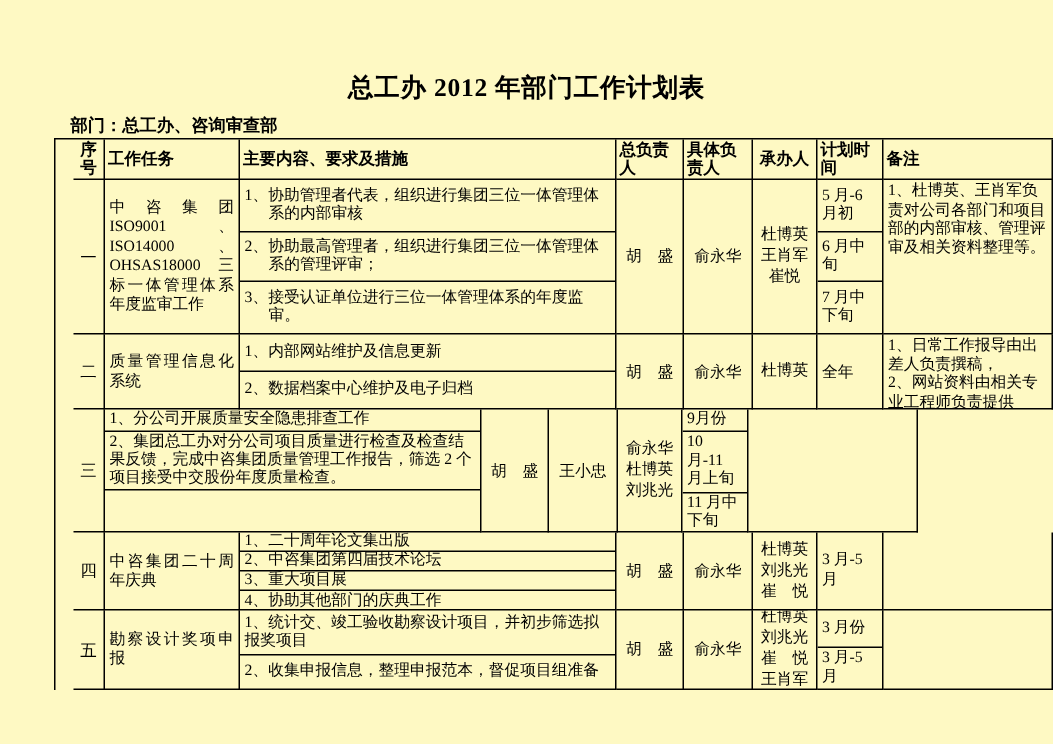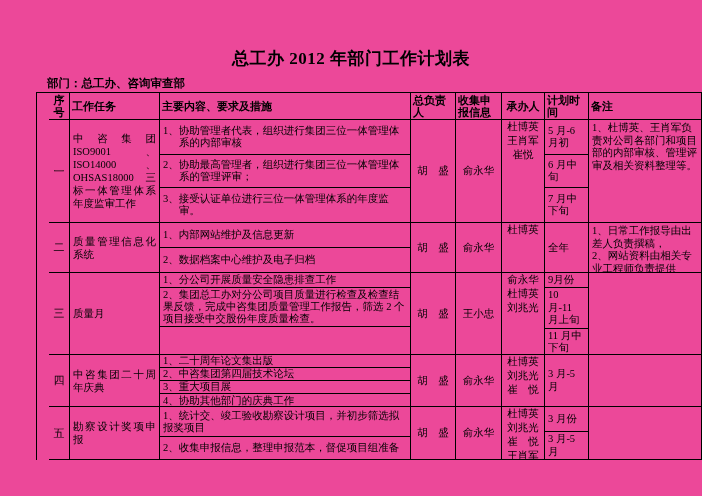--- a/index.html
+++ b/index.html
@@ -1,16 +1,16 @@
 <!DOCTYPE html>
 <html><head>
 <meta charset="utf-8">
 <style>
   html,body{margin:0;padding:0;background:#fff;}
-  .page{position:relative;width:702px;height:496px;background:#ec4899;color:#000;
+  .page{position:relative;width:702px;height:496px;background:#fef9c3;color:#000;
         font-family:"Liberation Serif","DejaVu Serif",serif;overflow:hidden;}
   .title{position:absolute;top:47px;left:0;width:702px;text-align:center;
          font-size:17px;font-weight:bold;letter-spacing:.5px;}
   .dept{position:absolute;top:76px;left:47px;font-size:11.5px;font-weight:bold;}
   .tbl{position:absolute;left:36px;top:92px;width:654px;
        border-top:1.4px solid #000;border-left:1.4px solid #000;font-size:10.5px;padding-left:12px;}
   .tr{display:flex;width:653px;}
   .td{box-sizing:border-box;border-right:1px solid #000;border-bottom:1px solid #000;
       overflow:hidden;position:relative;}
   .c1{width:21px}.c2{width:90px}.c3{width:251px}.c4{width:45px}
@@ -21,21 +21,21 @@
   .vctr{display:flex;align-items:center;}
   .hctr{justify-content:center;text-align:center;}
   .idx{font-size:11px;}
   .task{padding:2px 3px;font-size:10.5px;line-height:13px;text-align:justify;}
   .task > div{width:100%;}
   .stack{display:flex;flex-direction:column;padding:0;}
   .sub{box-sizing:border-box;border-bottom:1px solid #000;display:flex;
        align-items:center;padding:1px 3px;line-height:12px;}
   .sub.nb{border-bottom:none;flex:1;}
   .hang{padding-left:19px;text-indent:-16px;}
-  .names{display:flex;flex-direction:column;
+  .names{display:flex;flex-direction:column;justify-content:center;
          align-items:center;line-height:14px;}
   .time{line-height:12.5px;}
   .remark{padding:2px 3px;line-height:12.6px;}
   .remark div{text-align:left;}
   .footer{position:absolute;top:458px;left:36px;width:654px;text-align:center;
           font-size:9px;}
 </style>
 </head>
 <body>
 
@@ -43,21 +43,21 @@
   <div class="title">总工办 2012 年部门工作计划表</div>
   <div class="dept">部门：总工办、咨询审查部</div>
 
   <div class="tbl">
 
     <div class="tr thead" style="height:27px">
       <div class="td c1 ctr">序号</div>
       <div class="td c2">工作任务</div>
       <div class="td c3">主要内容、要求及措施</div>
       <div class="td c4">总负责人</div>
-      <div class="td c5">收集申报信息</div>
+      <div class="td c5">具体负责人</div>
       <div class="td c6 ctr">承办人</div>
       <div class="td c7">计划时间</div>
       <div class="td c8">备注</div>
     </div>
 
     <div class="tr" style="height:103px">
       <div class="td c1 vctr hctr idx">一</div>
       <div class="td c2 vctr task">
           <div>中咨集团ISO9001、ISO14000、OHSAS18000 三标一体管理体系年度监审工作</div>
         </div>
@@ -99,23 +99,20 @@
       </div>
       <div class="td c7 vctr" style="padding:1px 3px">全年</div>
       <div class="td c8 remark">
         <div>1、日常工作报导由出差人负责撰稿，</div>
         <div>2、网站资料由相关专业工程师负责提供</div>
       </div>
     </div>
 
     <div class="tr" style="height:82px">
       <div class="td c1 vctr hctr idx">三</div>
-      <div class="td c2 vctr task">
-          <div>质量月</div>
-        </div>
       <div class="td c3 stack">
         <div class="sub" style="height:15px">1、分公司开展质量安全隐患排查工作</div>
         <div class="sub" style="height:39px">2、集团总工办对分公司项目质量进行检查及检查结果反馈，完成中咨集团质量管理工作报告，筛选 2 个项目接受中交股份年度质量检查。</div>
       </div>
       <div class="td c4 vctr hctr">胡　盛</div>
       <div class="td c5 vctr hctr">王小忠</div>
       <div class="td c6 names">
         <div>俞永华</div>
         <div>杜博英</div>
         <div>刘兆光</div>

